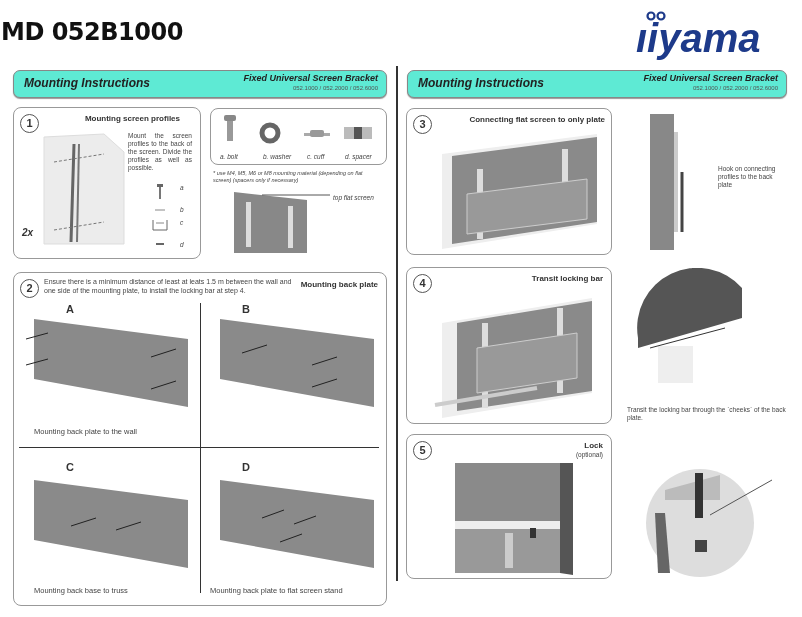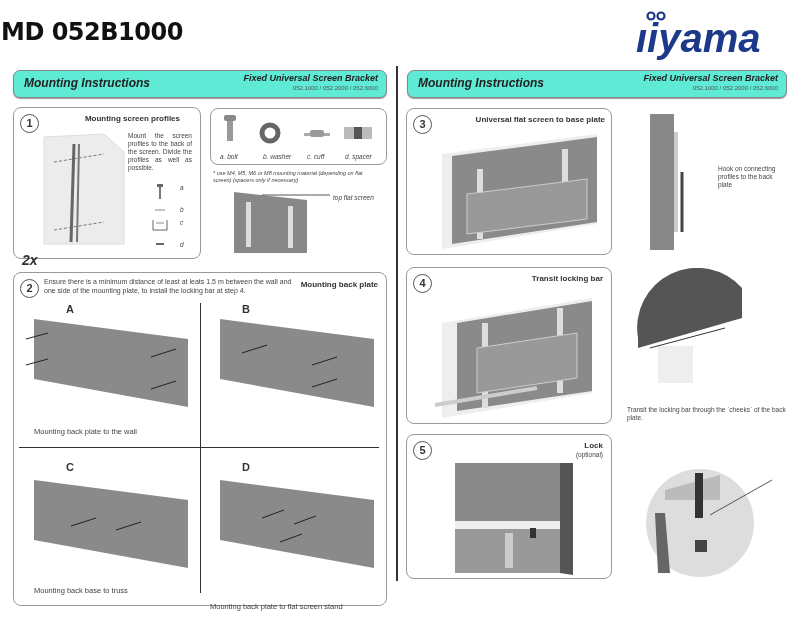--- a/index.html
+++ b/index.html
@@ -59,21 +59,21 @@
       <rect x="8" y="3" width="2" height="12" fill="#777"></rect>
     <line x1="4" y1="26" x2="14" y2="26" stroke="#888"></line>
     <polyline points="2,36 2,46 16,46 16,36" fill="none" stroke="#666"></polyline>
     <line x1="5" y1="39" x2="13" y2="39" stroke="#888"></line>
     <rect x="5" y="59" width="8" height="2" fill="#666"></rect>
   </svg>
   <div class="abs small" style="left:166px;top:76px;font-style:italic;">a</div>
   <div class="abs small" style="left:166px;top:98px;font-style:italic;">b</div>
   <div class="abs small" style="left:166px;top:111px;font-style:italic;">c</div>
   <div class="abs small" style="left:166px;top:133px;font-style:italic;">d</div>
-  <div class="abs" style="left:8px;top:144px;font-weight:bold;font-style:italic;font-size:14px;color:#333;">2x</div>
+  <div class="abs" style="left:8px;top:119px;font-weight:bold;font-style:italic;font-size:10px;color:#333;">2x</div>
 </div>
 
 <div class="abs box" style="left:210px;top:108px;width:175px;height:55px;">
   <svg class="abs" style="left:8px;top:6px;" width="160" height="30">
     <rect x="5" y="0" width="12" height="6" rx="2" fill="#888"></rect>
       <rect x="8" y="6" width="6" height="20" fill="#999"></rect>
     <circle cx="51" cy="18" r="8" fill="none" stroke="#666" stroke-width="5"></circle>
     <rect x="85" y="18" width="26" height="3" fill="#aaa"></rect>
       <rect x="91" y="15" width="14" height="7" rx="2" fill="#999"></rect>
     <rect x="125" y="12" width="28" height="12" fill="#bbb"></rect>
@@ -125,26 +125,26 @@
   </svg>
   <svg class="abs" style="left:198px;top:205px;" width="165" height="90">
     <polygon points="8,2 162,22 162,90 8,62" fill="#8a8a8a"></polygon>
     <line x1="50" y1="40" x2="72" y2="32" stroke="#222"></line>
       <line x1="82" y1="46" x2="104" y2="38" stroke="#222"></line>
     <line x1="68" y1="64" x2="90" y2="56" stroke="#222"></line>
   </svg>
 
   <div class="abs caption" style="left:20px;top:154px;">Mounting back plate to the wall</div>
   <div class="abs caption" style="left:20px;top:313px;">Mounting back base to truss</div>
-  <div class="abs caption" style="left:196px;top:313px;margin-top:16px;">Mounting back plate to flat screen stand</div>
+  <div class="abs caption" style="left:196px;top:313px;">Mounting back plate to flat screen stand</div>
 </div>
 
 <div class="abs box" style="left:406px;top:108px;width:204px;height:145px;">
   <div class="abs num" style="left:6px;top:6px;">3</div>
-  <div class="abs stitle" style="right:6px;top:6px;">Universal flat screen to base plate</div>
+  <div class="abs stitle" style="right:6px;top:6px;">Connecting flat screen to only plate</div>
   <svg class="abs" style="left:30px;top:25px;" width="170" height="115">
     <polygon points="5,20 160,0 160,90 5,115" fill="#eee"></polygon>
     <polygon points="15,22 160,3 160,88 15,110" fill="#8a8a8a"></polygon>
     <rect x="40" y="35" width="6" height="70" fill="#ddd"></rect>
       <rect x="125" y="15" width="6" height="70" fill="#ddd"></rect>
     <polygon points="30,60 150,45 150,85 30,100" fill="#999" stroke="#ccc"></polygon>
   </svg>
 </div>
 <svg class="abs" style="left:648px;top:112px;" width="40" height="140">
   <rect x="2" y="2" width="24" height="136" fill="#888"></rect>

